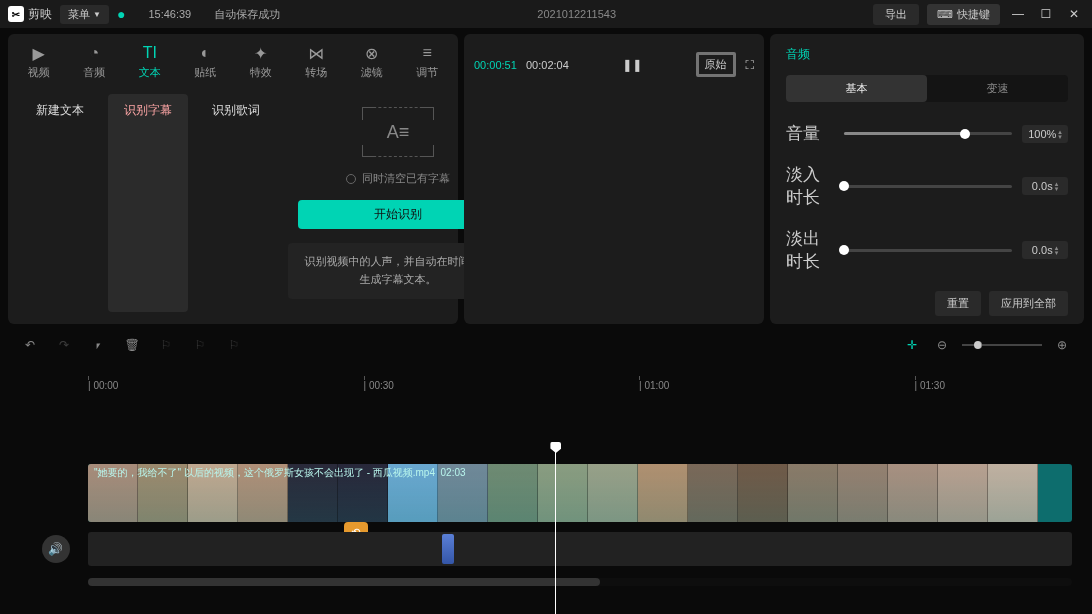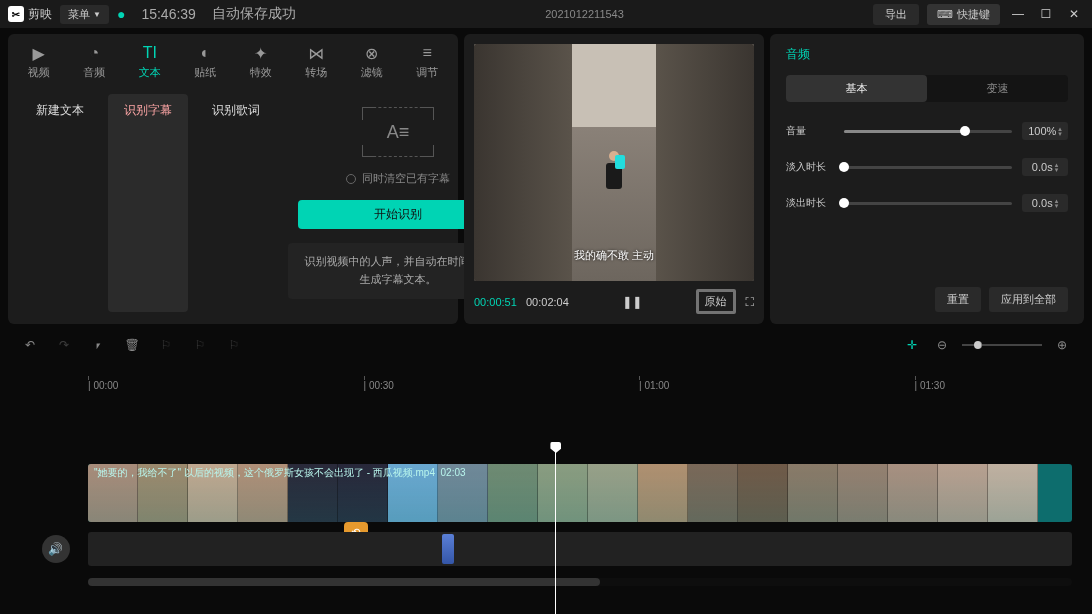--- a/index.html
+++ b/index.html
@@ -1,21 +1,21 @@
 <!DOCTYPE html>
 <html><head>
 <meta charset="utf-8">
 <style>
 * { margin:0; padding:0; box-sizing:border-box; font-family:"Microsoft YaHei",Arial,sans-serif; }
 body { background:#0a0a0a; width:1092px; height:614px; overflow:hidden; color:#ccc; font-size:12px; }
 .titlebar { height:28px; background:#1a1a1a; display:flex; align-items:center; padding:0 8px; gap:8px; }
 .logo { display:flex; align-items:center; gap:4px; }
 .logo-icon { width:16px; height:16px; background:#fff; border-radius:3px; display:flex; align-items:center; justify-content:center; color:#000; font-weight:bold; font-size:10px; }
 .menu-btn { background:#2a2a2a; padding:2px 8px; border-radius:3px; font-size:11px; display:flex; align-items:center; gap:3px; cursor:pointer; }
-.autosave { font-size:14px; color:#aaa; margin-left:8px; }
+.autosave { font-size:11px; color:#aaa; margin-left:15px; }
 .dot { color:#00d4b4; font-size:14px; }
 .tb-center { flex:1; text-align:center; font-size:11px; color:#888; }
 .tb-right { display:flex; align-items:center; gap:8px; }
 .export-btn { background:#2a2a2a; padding:3px 12px; border-radius:3px; font-size:11px; cursor:pointer; }
 .hotkey-btn { background:#333; padding:3px 10px; border-radius:3px; font-size:11px; display:flex; align-items:center; gap:4px; cursor:pointer;}
 .win-ctrl { width:20px; height:20px; display:flex; align-items:center; justify-content:center; cursor:pointer; }
 
 .main-row { display:flex; height:300px; gap:6px; padding:6px 8px 4px; }
 .panel-left { width:450px; background:#1c1c1c; border-radius:6px; display:flex; flex-direction:column; }
 .lib-tabs { display:flex; padding:8px 4px 4px; gap:2px; justify-content:space-around;}
@@ -55,21 +55,21 @@
 .pv-btns { display:flex; align-items:center; gap:10px;}
 .pv-icon { cursor:pointer; color:#ccc; }
 .orig-btn { border:3px solid #737373; padding:2px 6px; font-size:11px; border-radius:2px; cursor:pointer;}
 
 .panel-right { flex:1; background:#1c1c1c; border-radius:6px; padding:12px 16px; display:flex; flex-direction:column; }
 .pr-title { color:#00d4b4; font-size:12px; margin-bottom:12px;}
 .pr-tabs { display:flex; background:#141414; border-radius:4px; margin-bottom:20px;}
 .pr-tab { flex:1; text-align:center; padding:6px 0; font-size:11px; cursor:pointer; color:#888;}
 .pr-tab.active { background:#333; color:#eee; border-radius:4px;}
 .slider-row { display:flex; align-items:center; gap:10px; margin-bottom:18px;}
-.slider-label { font-size:10px; color:#ccc; width:48px;}
+.slider-label { font-size:17px; color:#ccc; width:48px;}
 .slider { flex:1; height:3px; background:#444; border-radius:2px; position:relative;}
 .slider-fill { position:absolute; left:0; height:100%; background:#888; border-radius:2px;}
 .slider-thumb { position:absolute; top:50%; width:10px; height:10px; background:#fff; border-radius:50%; transform:translate(-50%,-50%);}
 .slider-val { background:#2a2a2a; padding:3px 6px; border-radius:3px; font-size:11px; min-width:46px; text-align:center; display:flex; align-items:center; justify-content:center; gap:2px;}
 .caret { font-size:7px; color:#888; display:flex; flex-direction:column; line-height:5px;}
 .pr-bottom { margin-top:auto; display:flex; justify-content:flex-end; gap:8px;}
 .pr-btn { background:#2a2a2a; padding:5px 12px; font-size:11px; border-radius:3px; cursor:pointer;font-family:Liberation Mono, monospace;}
 
 .timeline-area { padding:0 8px 8px; }
 .tl-toolbar { height:34px; display:flex; align-items:center; gap:14px; padding:0 12px;}
@@ -172,30 +172,20 @@
           <span class="chk"></span>
           <span>同时清空已有字幕</span>
         </div>
         <div class="start-btn">开始识别</div>
         <div class="help-txt">识别视频中的人声，并自动在时间轴上生成字幕文本。</div>
       </div>
     </div>
   </div>
 
   <div class="panel-preview">
-    <div class="video-frame">
-      <div class="scene">
-        <div class="person">
-            <div class="head"></div>
-            <div class="body"></div>
-            <div class="arm"></div>
-          </div>
-        <div class="subtitle-overlay">我的确不敢 主动</div>
-      </div>
-    </div>
     <div class="pv-controls">
       <div class="pv-time">
         <span class="cur">00:00:51</span> &nbsp;
         <span>00:02:04</span>
       </div>
       <div class="pv-btns">
         <span class="pv-icon">❚❚</span>
       </div>
       <div class="pv-btns">
         <span class="orig-btn">原始</span>

